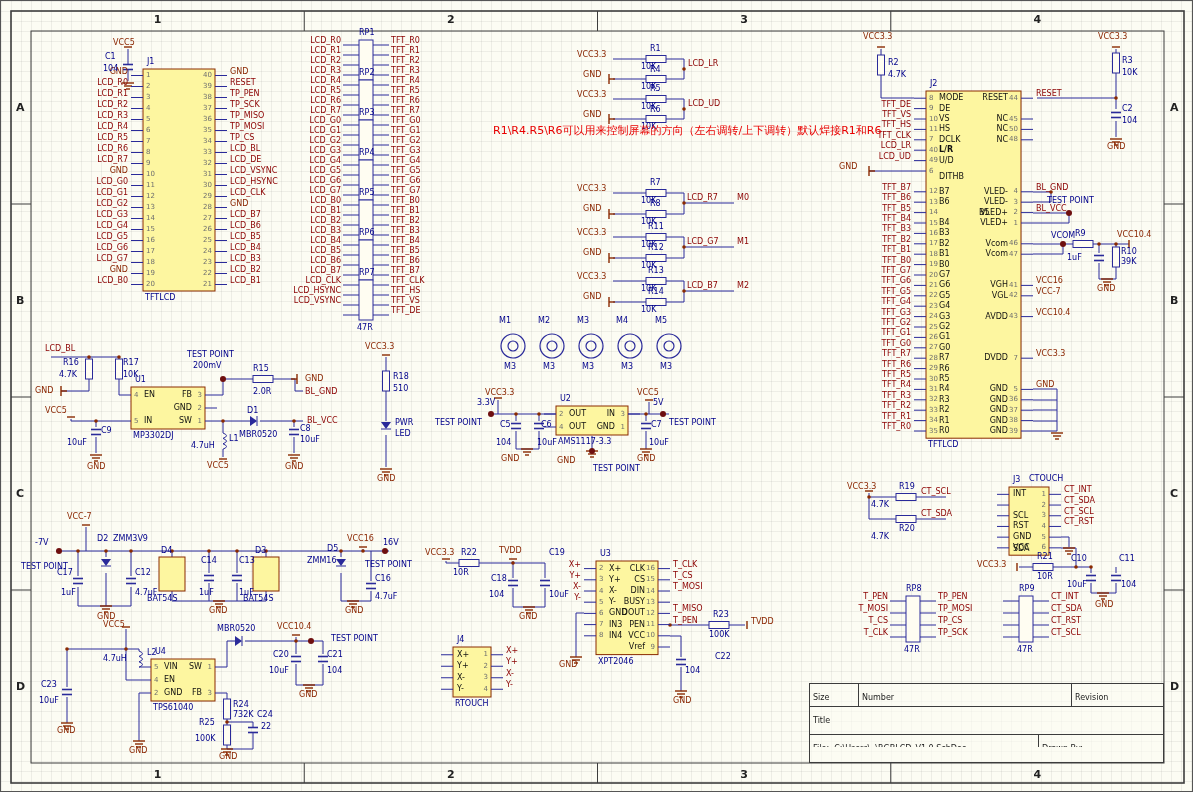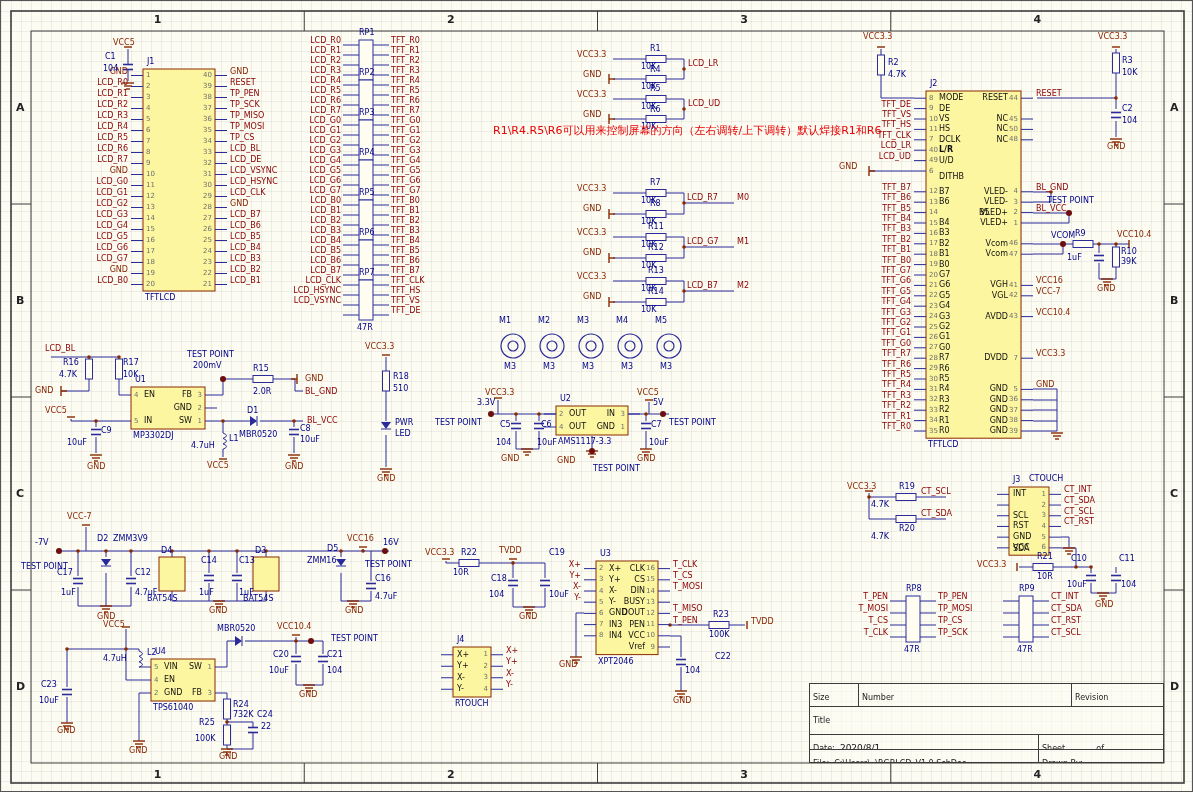--- a/index.html
+++ b/index.html
@@ -729,30 +729,20 @@
       </div>
       <div class="cell" style="width:92px;">
         <span class="tbs">Revision</span>
       </div>
     </div>
     <div class="row" style="height:28px;">
       <div class="cell" style="flex:1;">
         <span class="tbs">Title</span>
       </div>
     </div>
-    <div class="row" style="height:15px;">
-      <div class="cell" style="width:228px;">
-        <span class="tbs">Date:</span>
-        <span class="tbv">2020/8/1</span>
-      </div>
-      <div class="cell" style="flex:1;">
-        <span class="tbs">Sheet</span>
-        <span class="tbs of">of</span>
-      </div>
-    </div>
     <div class="row" style="height:13px;">
       <div class="cell" style="width:228px;">
         <span class="tbs">File:</span>
         <span class="tbs">C:\Users\..\RGBLCD_V1.0.SchDoc</span>
       </div>
       <div class="cell" style="flex:1;">
         <span class="tbs">Drawn By:</span>
       </div>
     </div>
   </div>

